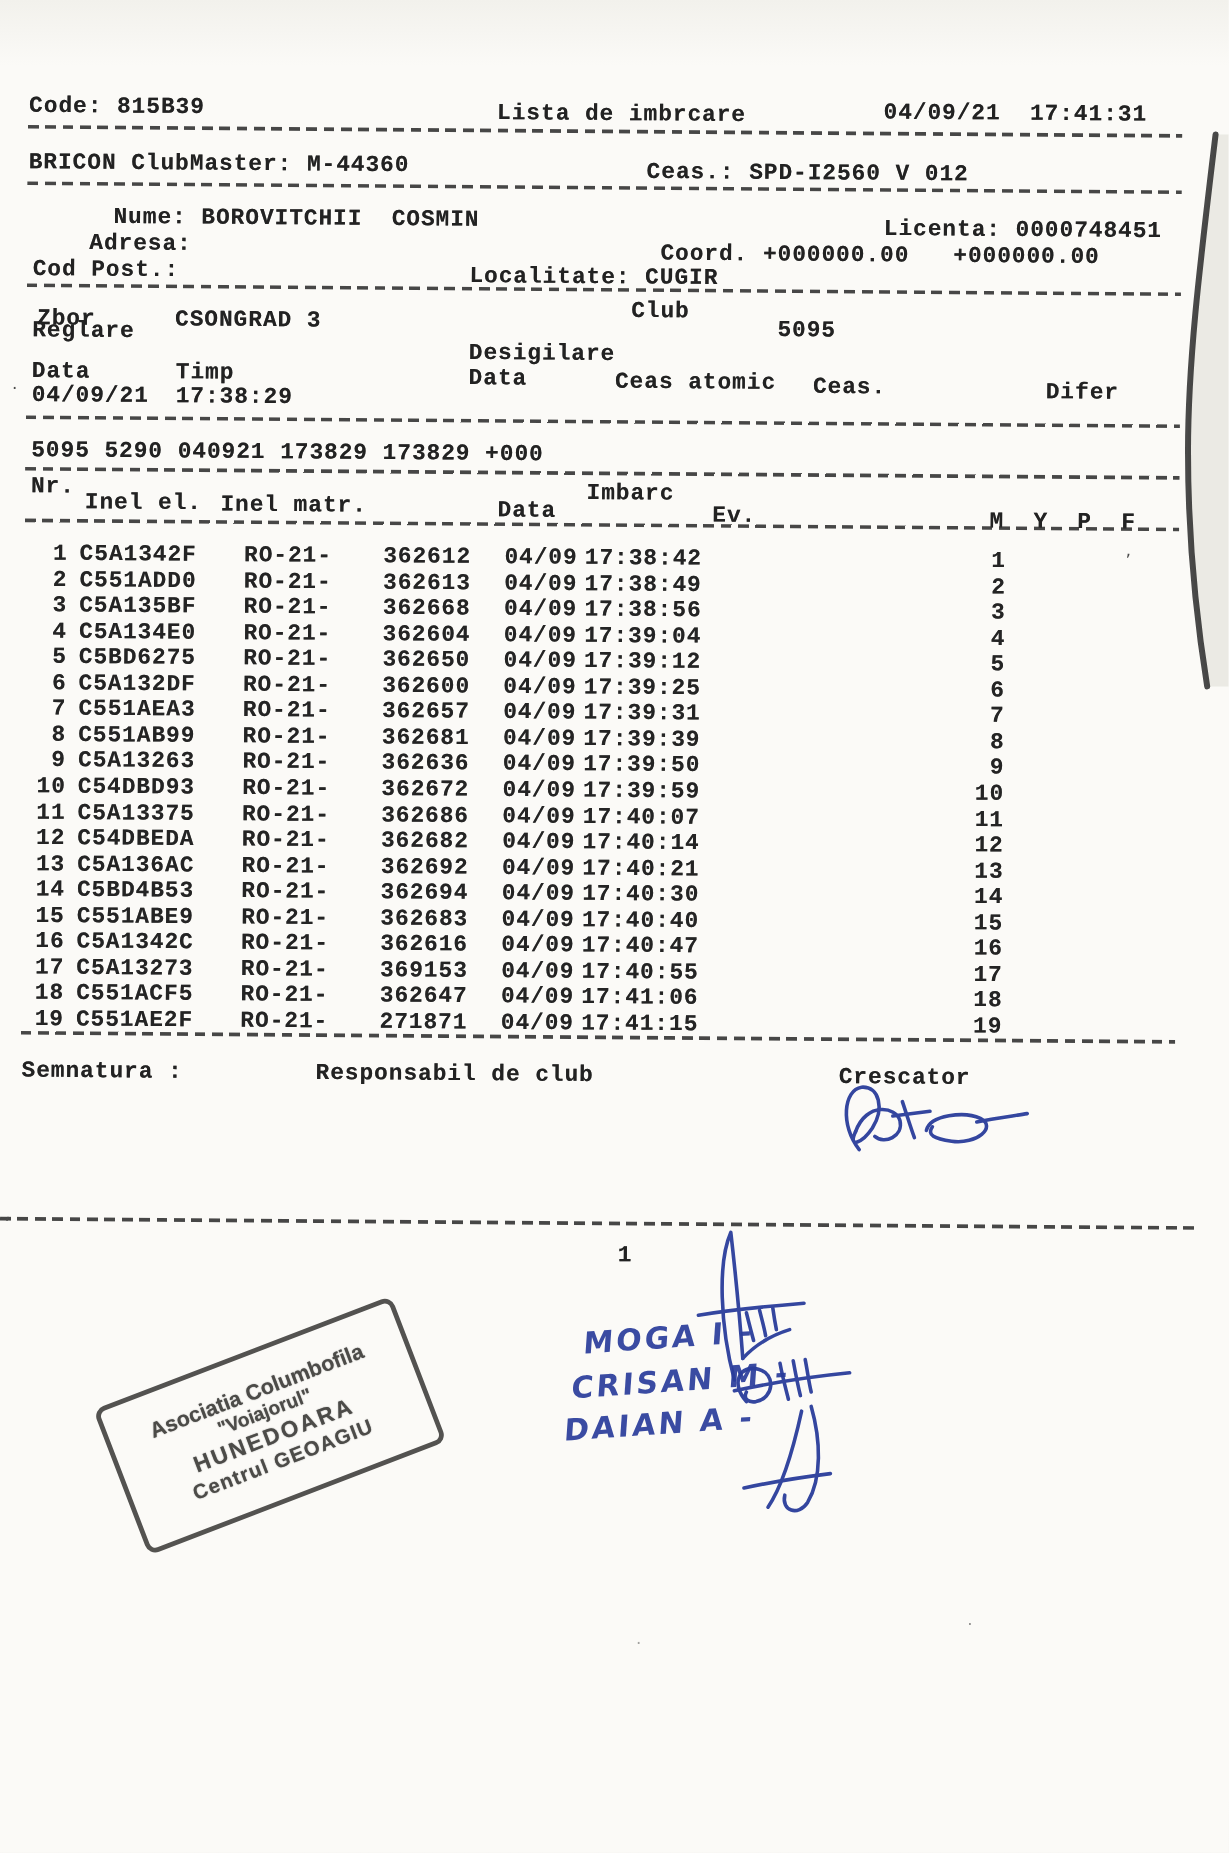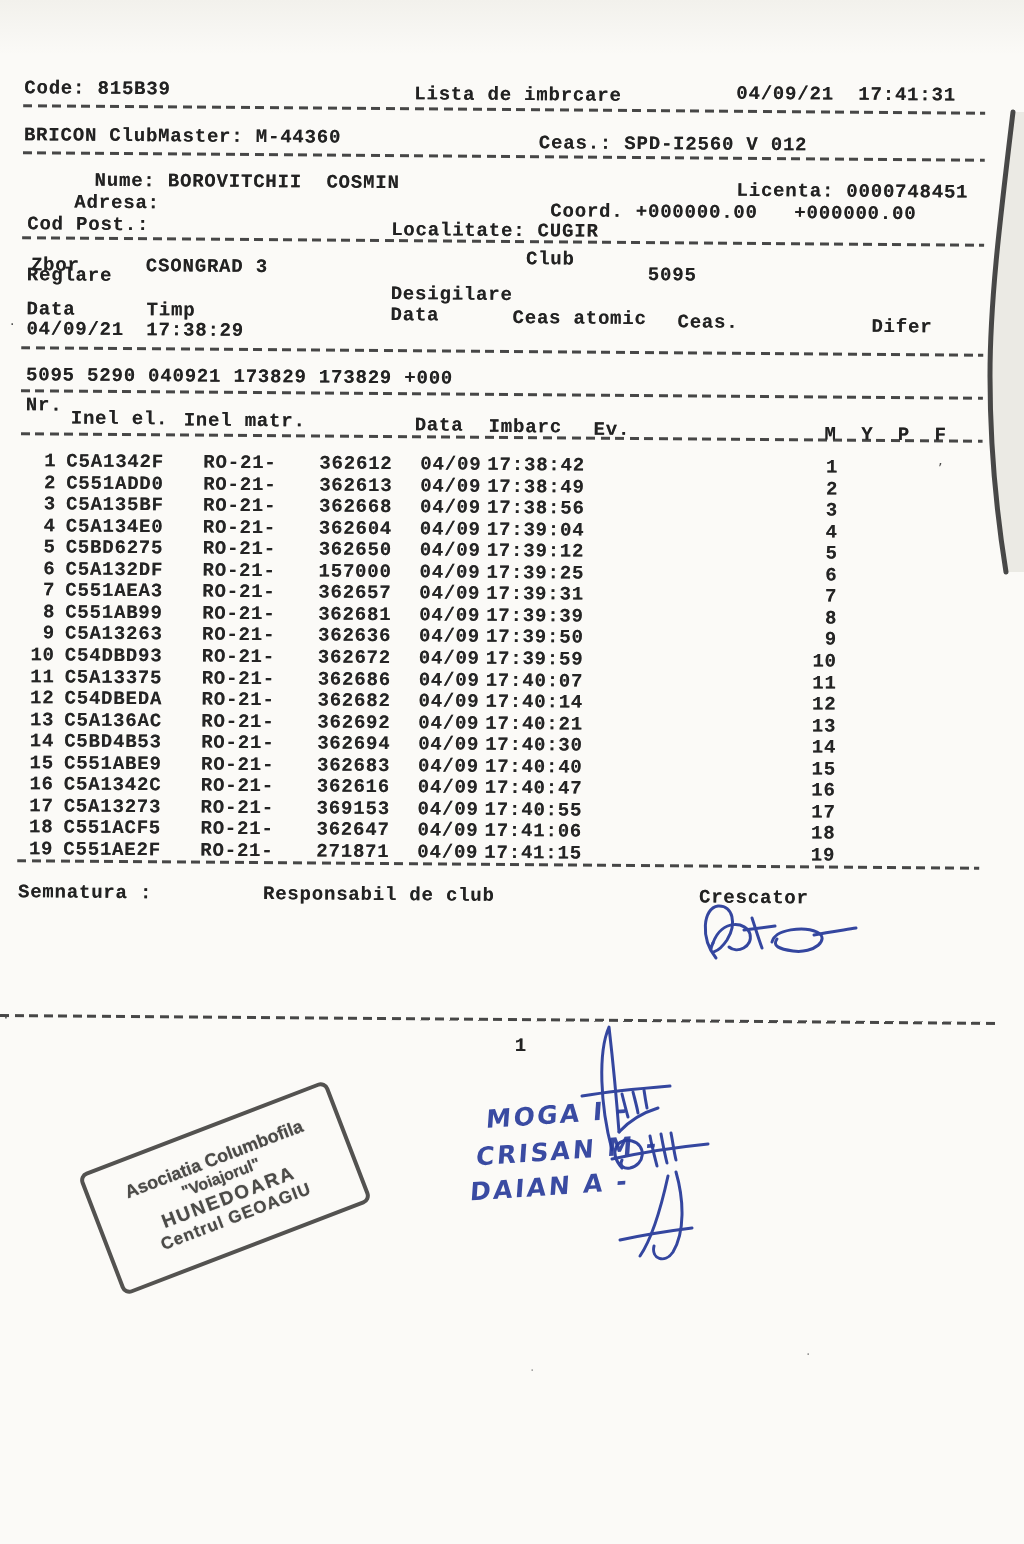--- a/index.html
+++ b/index.html
@@ -92,21 +92,21 @@
     <span class="t" style="left:149px;top:318px">17:38:29</span>
     <div class="sep" style="left:24px;top:346px;width:962px"></div>
 
     <span class="t" style="left:29px;top:364px">5095 5290 040921 173829 173829 +000</span>
     <div class="sep" style="left:24px;top:389px;width:962px"></div>
 
     <span class="t" style="left:29px;top:394px">Nr.</span>
     <span class="t" style="left:74px;top:407px">Inel el.</span>
     <span class="t" style="left:187px;top:408px">Inel matr.</span>
     <span class="t" style="left:418px;top:411px">Data</span>
-    <span class="t" style="left:492px;top:412px">Imbarc</span>
+    <span class="t" style="left:492px;top:396px">Imbarc</span>
     <span class="t" style="left:597px;top:414px">Ev.</span>
     <span class="t" style="left:828px;top:417px">M  Y  P  F</span>
     <div class="sep" style="left:24px;top:432px;width:962px"></div>
 
     <div id="rows">
         <div class="trow" style="top: 450px;">
           <span class="cell col-nr">1</span>
           <span class="cell col-inel">C5A1342F</span>
           <span class="cell col-prefix">RO-21-</span>
           <span class="cell col-matr">362612</span>
@@ -147,21 +147,21 @@
           <span class="cell col-prefix">RO-21-</span>
           <span class="cell col-matr">362650</span>
           <span class="cell col-data">04/09</span>
           <span class="cell col-imbarc">17:39:12</span>
           <span class="cell col-m">5</span>
         </div>
         <div class="trow" style="top: 557.75px;">
           <span class="cell col-nr">6</span>
           <span class="cell col-inel">C5A132DF</span>
           <span class="cell col-prefix">RO-21-</span>
-          <span class="cell col-matr">157000</span>
+          <span class="cell col-matr">362600</span>
           <span class="cell col-data">04/09</span>
           <span class="cell col-imbarc">17:39:25</span>
           <span class="cell col-m">6</span>
         </div>
         <div class="trow" style="top: 579.3px;">
           <span class="cell col-nr">7</span>
           <span class="cell col-inel">C551AEA3</span>
           <span class="cell col-prefix">RO-21-</span>
           <span class="cell col-matr">362657</span>
           <span class="cell col-data">04/09</span>

